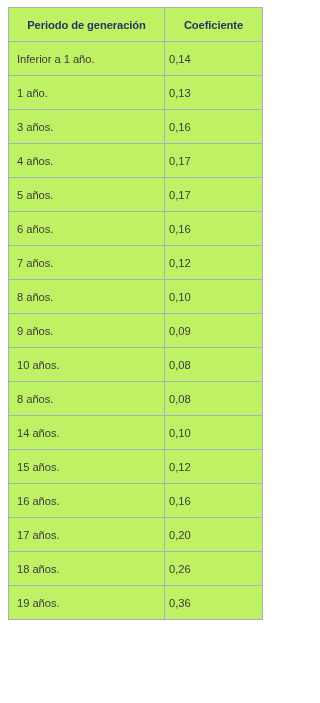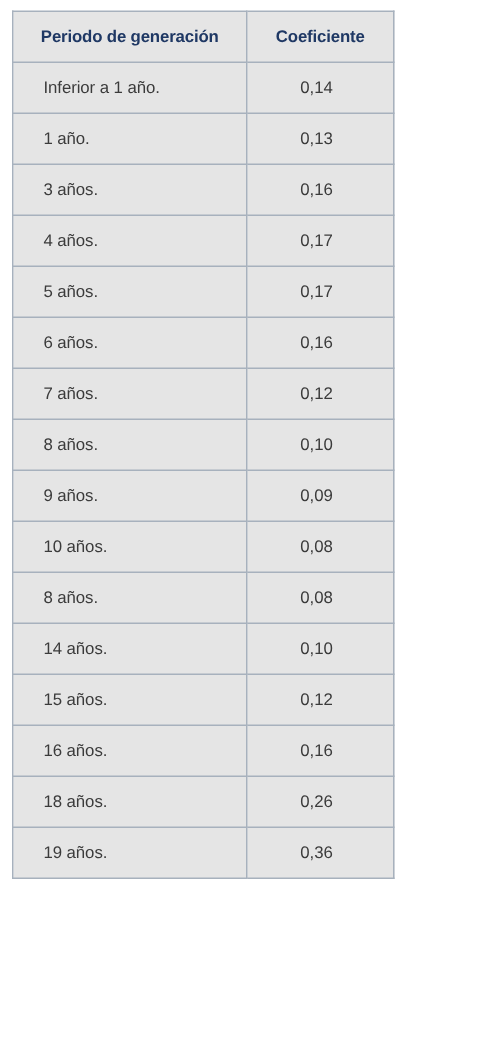--- a/index.html
+++ b/index.html
@@ -24,21 +24,21 @@
     width: 254px;
     table-layout: fixed;
     background: #ffffff;
   }
   table.coef-table col.col-periodo { width: 156px; }
   table.coef-table col.col-coef { width: 98px; }
 
   table.coef-table th,
   table.coef-table td {
     border: 1px solid #a7b1bd;
-    background: #e5e5e5;
+    background: #bef264;
     padding: 0;
     vertical-align: middle;
   }
   table.coef-table thead th {
     height: 33px;
     text-align: center;
     color: #1f3864;
     font-weight: bold;
     font-size: 11.2px;
     letter-spacing: -0.1px;
@@ -46,25 +46,25 @@
   }
   table.coef-table tbody td {
     height: 33px;
     color: #3b3b3b;
     font-size: 11.2px;
     font-weight: normal;
     letter-spacing: -0.05px;
   }
   table.coef-table tbody td.cell-periodo {
     text-align: left;
-    padding-left: 20px;
+    padding-left: 8px;
     padding-right: 4px;
   }
   table.coef-table tbody td.cell-coef {
-    text-align: center;
+    text-align: left;
     padding-right: 9px;
     padding-left: 4px;
   }
 </style>
 </head>
 <body>
 
 <div class="table-wrap">
   <table class="coef-table">
     <colgroup>
@@ -128,20 +128,24 @@
         </tr>
         <tr>
           <td class="cell-periodo">15 años.</td>
           <td class="cell-coef">0,12</td>
         </tr>
         <tr>
           <td class="cell-periodo">16 años.</td>
           <td class="cell-coef">0,16</td>
         </tr>
         <tr>
+          <td class="cell-periodo">17 años.</td>
+          <td class="cell-coef">0,20</td>
+        </tr>
+        <tr>
           <td class="cell-periodo">18 años.</td>
           <td class="cell-coef">0,26</td>
         </tr>
         <tr>
           <td class="cell-periodo">19 años.</td>
           <td class="cell-coef">0,36</td>
         </tr>
       </tbody>
   </table>
 </div>

